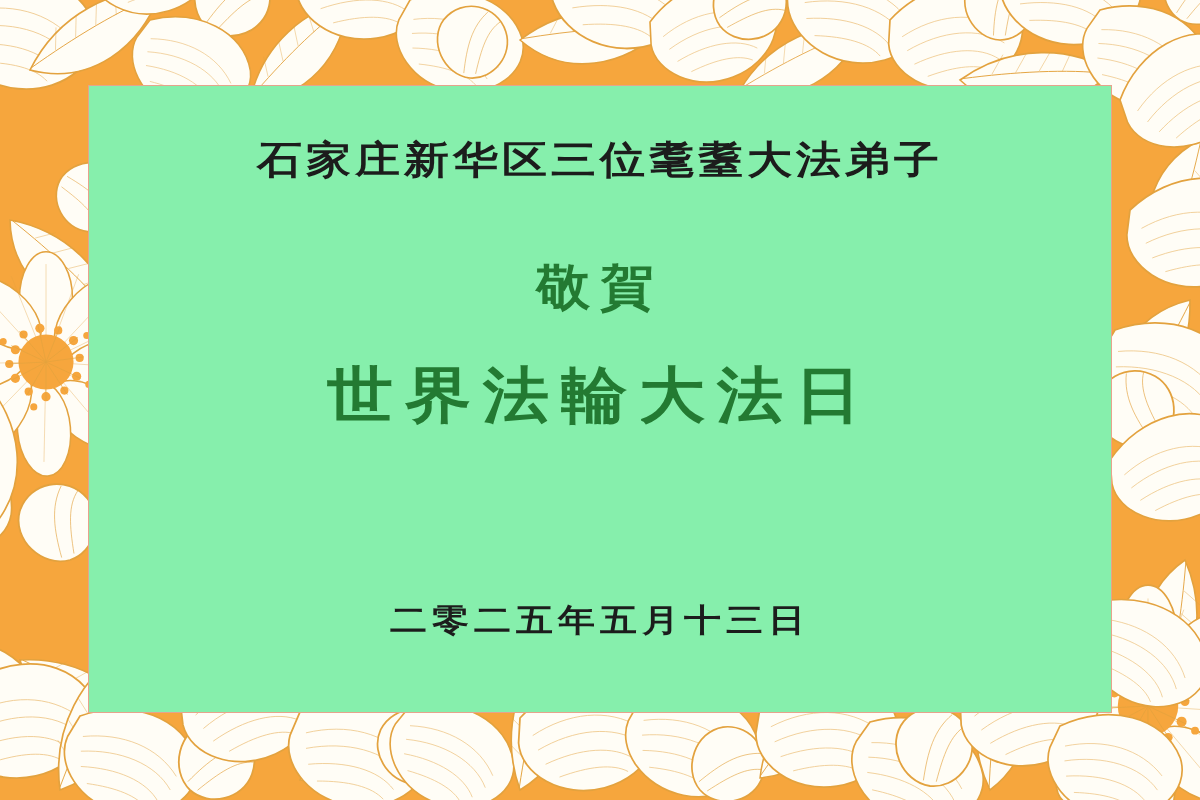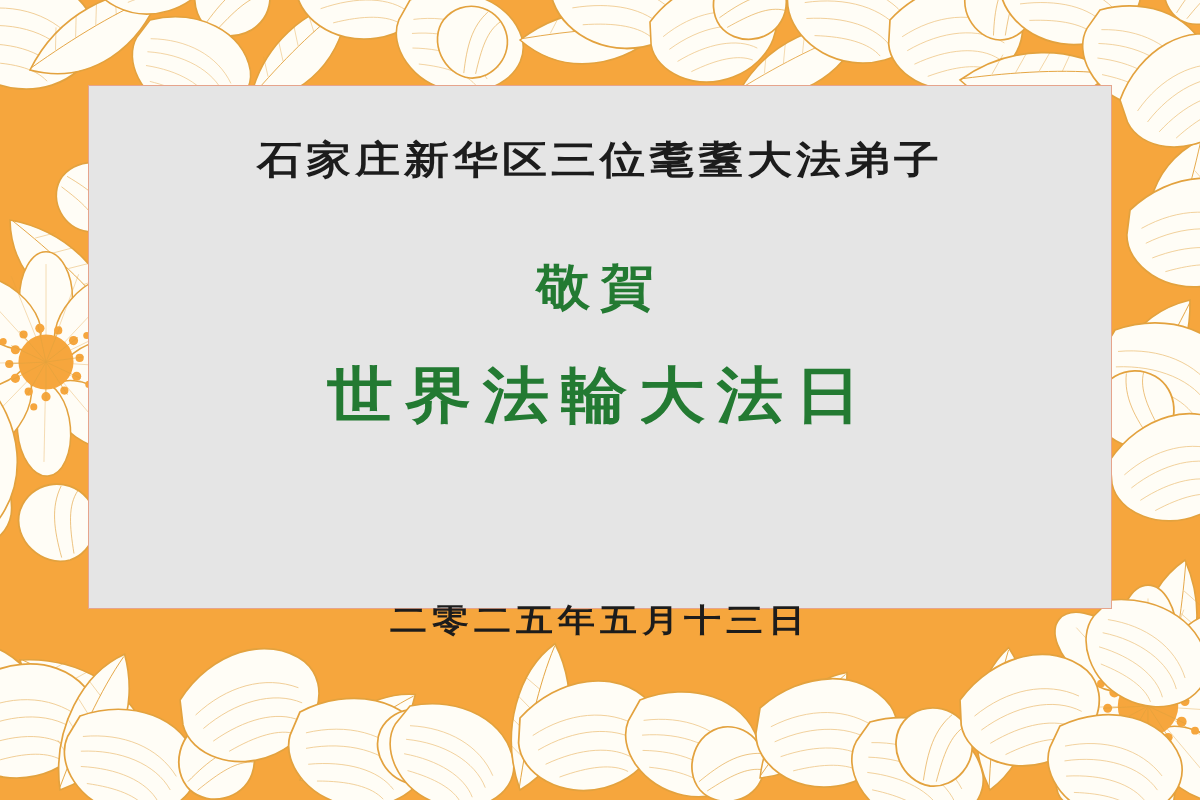--- a/index.html
+++ b/index.html
@@ -28,22 +28,22 @@
     height: 800px;
     display: block;
   }
 
   
   #greeting-panel {
     position: absolute;
     left: 88px;
     top: 85px;
     width: 1024px;
-    height: 524px;
-    background: #e5e5e5;
+    height: 628px;
+    background: #86efac;
     border: 1.5px solid #E6A48C;
     box-sizing: border-box;
     z-index: 5;
   }
 
   .line {
     position: absolute;
     left: 0;
     width: 100%;
     text-align: center;

